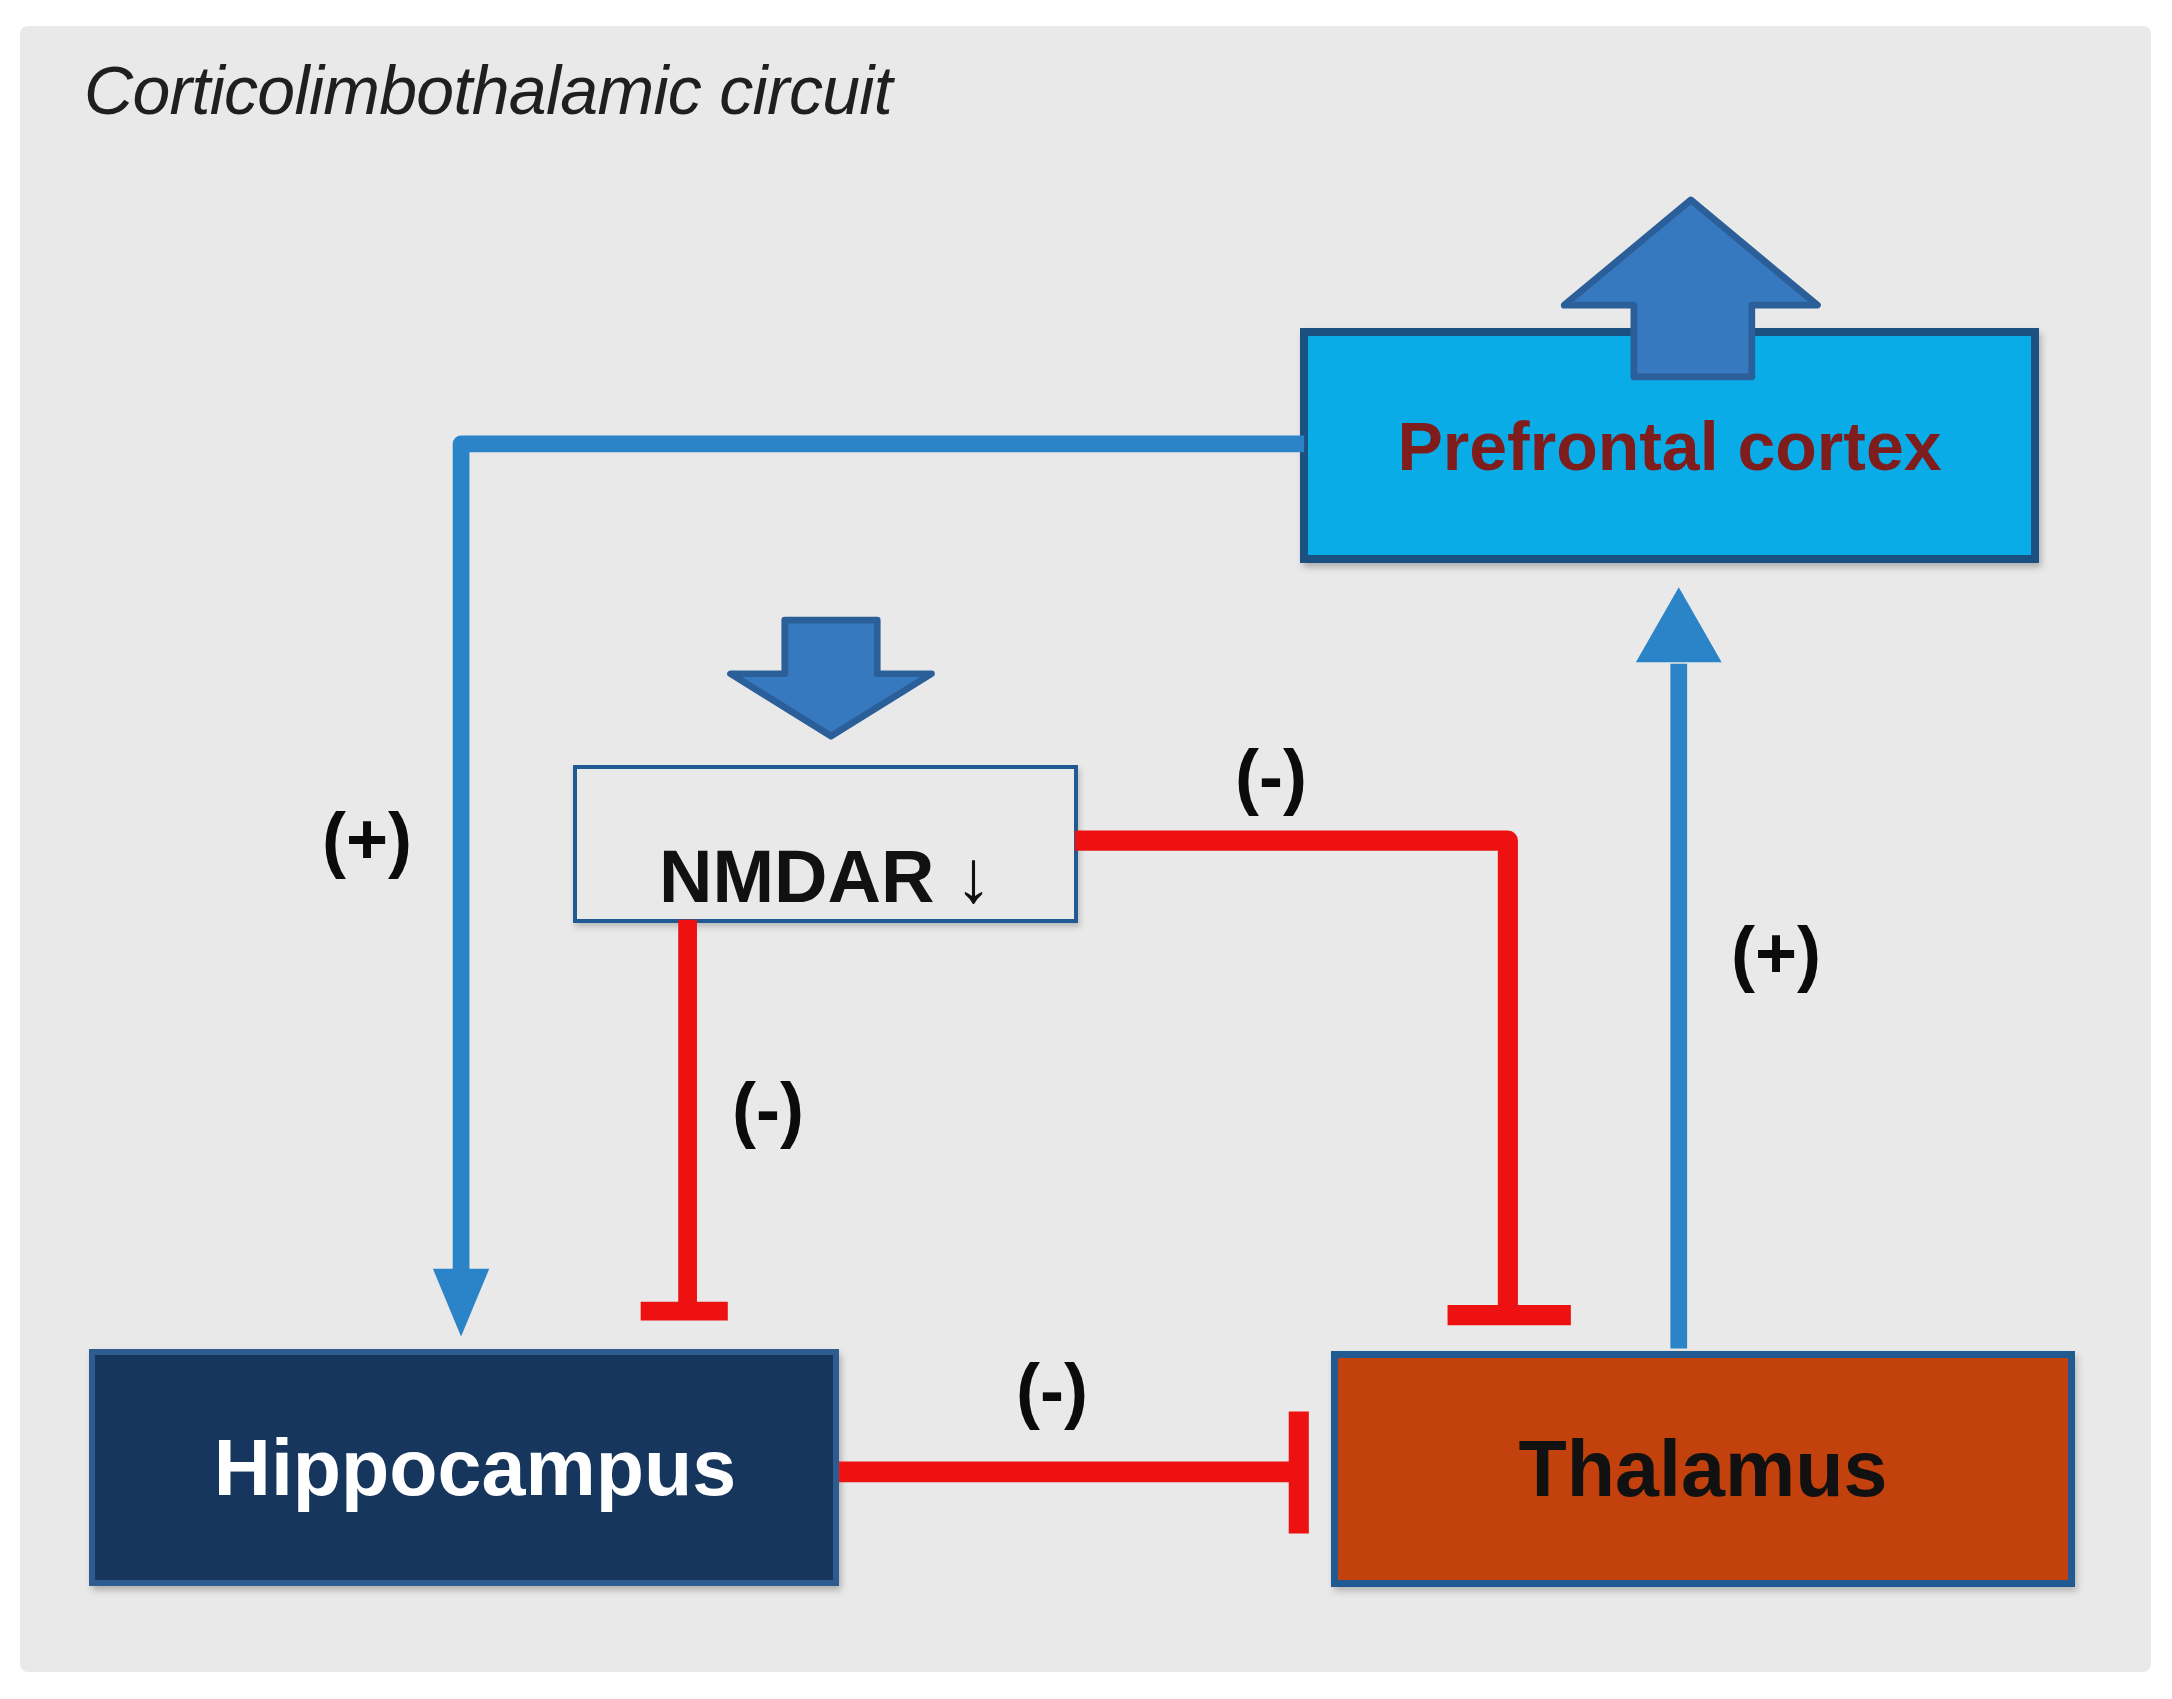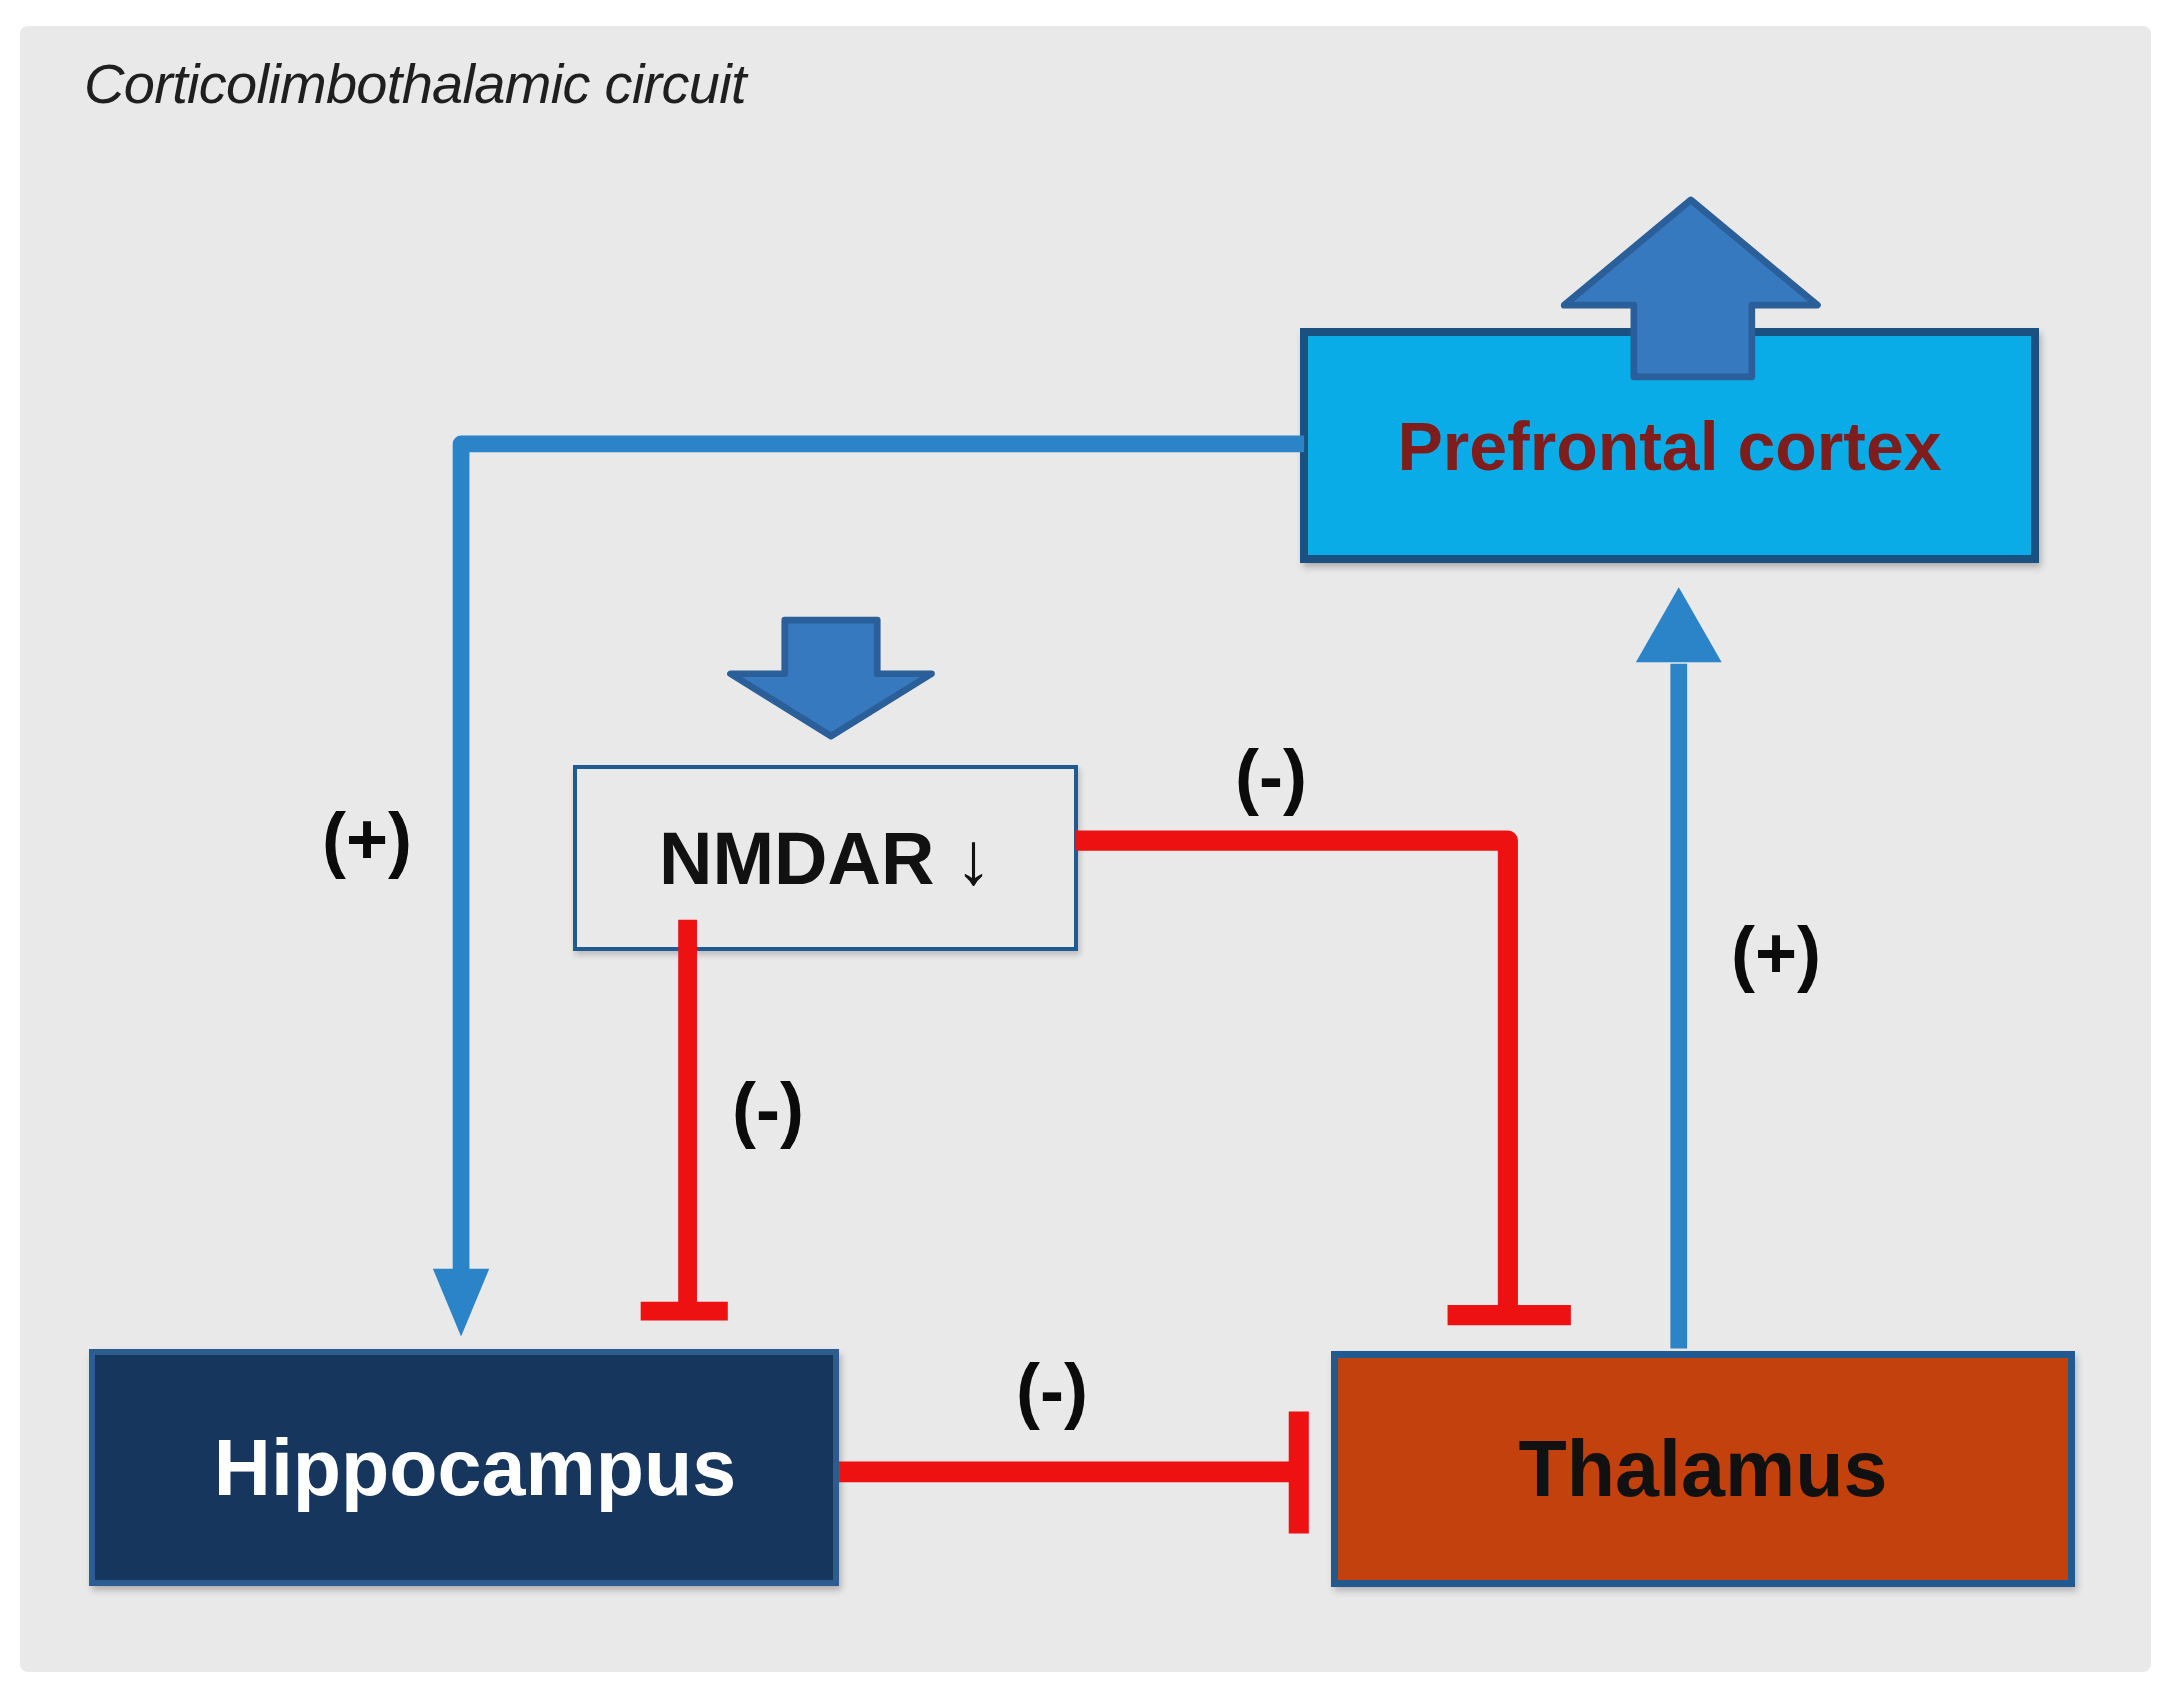--- a/index.html
+++ b/index.html
@@ -20,42 +20,43 @@
     display:flex;align-items:center;justify-content:center;
     font-weight:bold;text-align:center;
   }
   #pfc-box{
     left:1300px;top:328px;width:739px;height:235px;
     background:#0aace8;border:8.7px solid #1b5180;
     color:#7f1d1d;font-size:68px;
     box-shadow:2.7px 5.4px 6.7px rgba(60,60,60,0.35);
   }
   #nmdar-box{
-    left:573px;top:765px;width:505px;height:186px;
+    left:573px;top:765px;width:505px;height:158px;
     background:#e9e9e9;border:4.7px solid #205a90;
     color:#111111;font-size:74px;
     box-shadow:2px 4px 5.4px rgba(60,60,60,0.25);
+    align-items:flex-end;
   }
   #hippocampus-box{
     left:89px;top:1349px;width:750px;height:237px;
     background:#16365d;border:6px solid #2d5c91;
     color:#ffffff;font-size:79px;
     box-shadow:2.7px 5.4px 6.7px rgba(60,60,60,0.35);
     padding-left:22px;
   }
   #thalamus-box{
     left:1331px;top:1351px;width:744px;height:236px;
     background:#c2410c;border:7.4px solid #205a90;
     color:#111111;font-size:79px;
     box-shadow:2.7px 5.4px 6.7px rgba(60,60,60,0.3);
   }
   .txt{position:absolute;z-index:4;color:#111111;white-space:nowrap;}
   #diagram-title{
     left:84px;top:51px;
-    font-style:italic;font-size:56px;color:#1f1f1f;letter-spacing:-0.7px;
+    font-style:italic;font-size:68px;color:#1f1f1f;letter-spacing:-0.7px;
   }
   #hypofrontality-label{
     left:1714px;top:131px;transform:translate(-50%,-50%);
     font-weight:bold;font-size:71px;color:#0b0b0b;
   }
   #antipsychotic-label{
     left:851px;top:555px;transform:translate(-50%,-50%);
     font-weight:bold;font-size:64px;color:#0b0b0b;
   }
   .edge-label{

